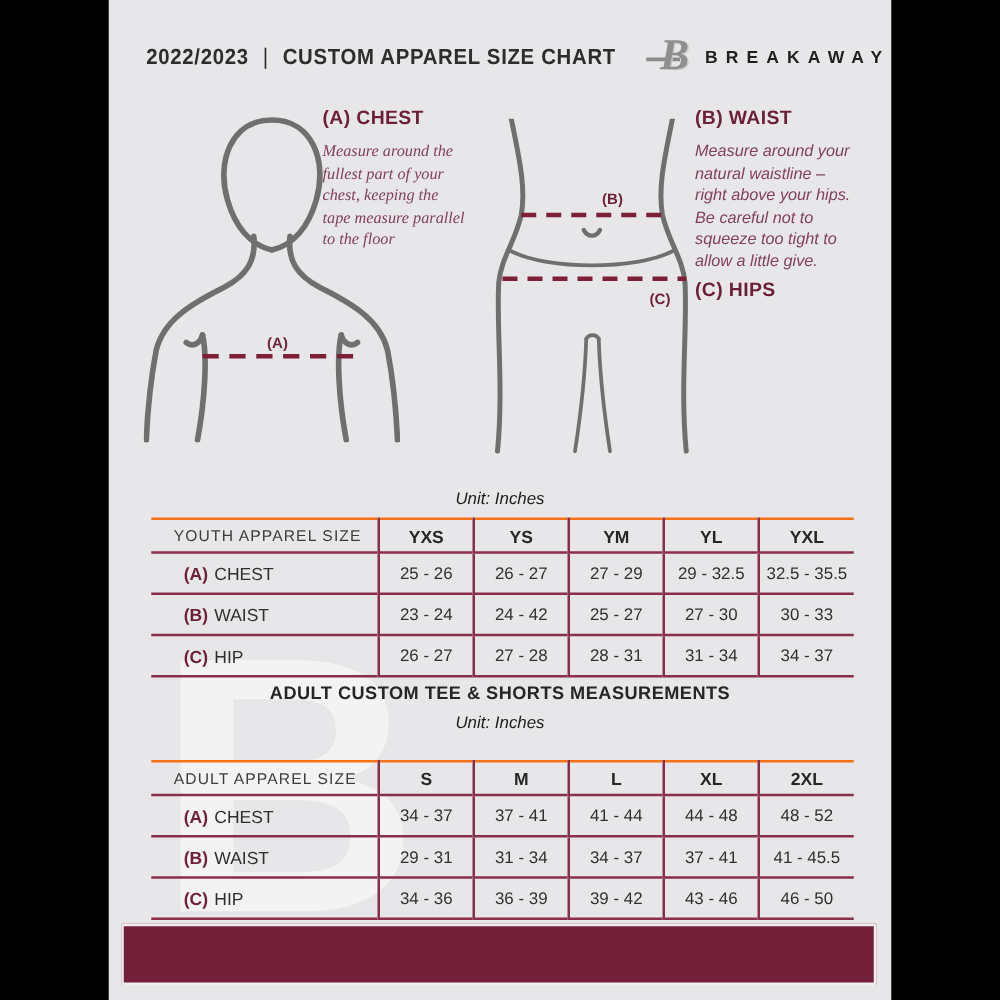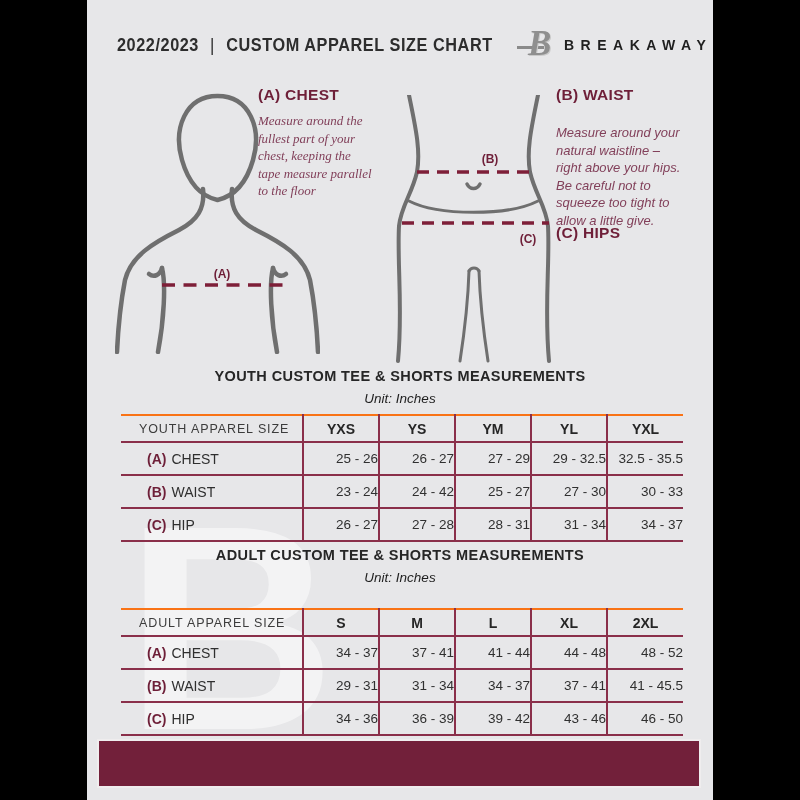--- a/index.html
+++ b/index.html
@@ -42,21 +42,21 @@
                    table-layout:fixed;z-index:2;
                    border-top:2px solid #f97316;border-bottom:2px solid #8a2f4a;}
   .size-table col.c0{width:182px;}
   .size-table col.cn{width:76px;}
   .size-table th,.size-table td{padding:0;background:transparent;}
   .size-table th:not(:first-child),.size-table td:not(:first-child){border-left:2px solid #8a2f4a;}
   .size-table tbody tr{border-top:2px solid #8a2f4a;}
   .size-table thead th{height:27px;font-size:14px;font-weight:700;color:#262626;text-align:center;}
   .size-table thead th.lblcell{font-size:12.5px;font-weight:400;color:#3c3c3c;
                                letter-spacing:.9px;text-align:left;padding-left:18px;}
-  .size-table tbody td{height:33px;font-size:13.5px;color:#303030;text-align:right;}
+  .size-table tbody td{height:33px;font-size:13.5px;color:#303030;text-align:center;}
   .size-table tbody td.lblcell{text-align:left;padding-left:26px;font-size:14px;color:#2f2f2f;}
   .pfx{color:#6e1f38;font-weight:800;margin-right:5px;}
 
   
   .footer-bar{position:absolute;left:10px;top:739px;width:604px;height:49px;
               background:#72203a;border:2px solid #efedee;z-index:2;}
 </style>
 </head>
 <body>
 
@@ -111,30 +111,29 @@
     </svg>
 
     <div class="guide-head" style="left:171px;top:86px;">(A) CHEST</div>
     <div class="guide-body" style="left:171px;top:112px;width:150px;font-family:Liberation Serif, serif;">Measure around the
 fullest part of your
 chest, keeping the
 tape measure parallel
 to the floor</div>
 
     <div class="guide-head" style="left:469px;top:86px;">(B) WAIST</div>
-    <div class="guide-body" style="left:469px;top:112px;width:156px;margin-top:12px;">Measure around your
+    <div class="guide-body" style="left:469px;top:112px;width:156px;">Measure around your
 natural waistline –
 right above your hips.
 Be careful not to
 squeeze too tight to
 allow a little give.</div>
 
     <div class="guide-head" style="left:469px;top:224px;">(C) HIPS</div>
 
-    <div class="tbl-title" style="top:368px;">YOUTH CUSTOM TEE &amp; SHORTS MEASUREMENTS</div>
     <div class="tbl-unit" style="top:391px;">Unit: Inches</div>
     <table class="size-table" style="top:414px;">
       <colgroup>
           <col class="c0">
           <col class="cn">
           <col class="cn">
           <col class="cn">
           <col class="cn">
           <col class="cn">
         </colgroup>

